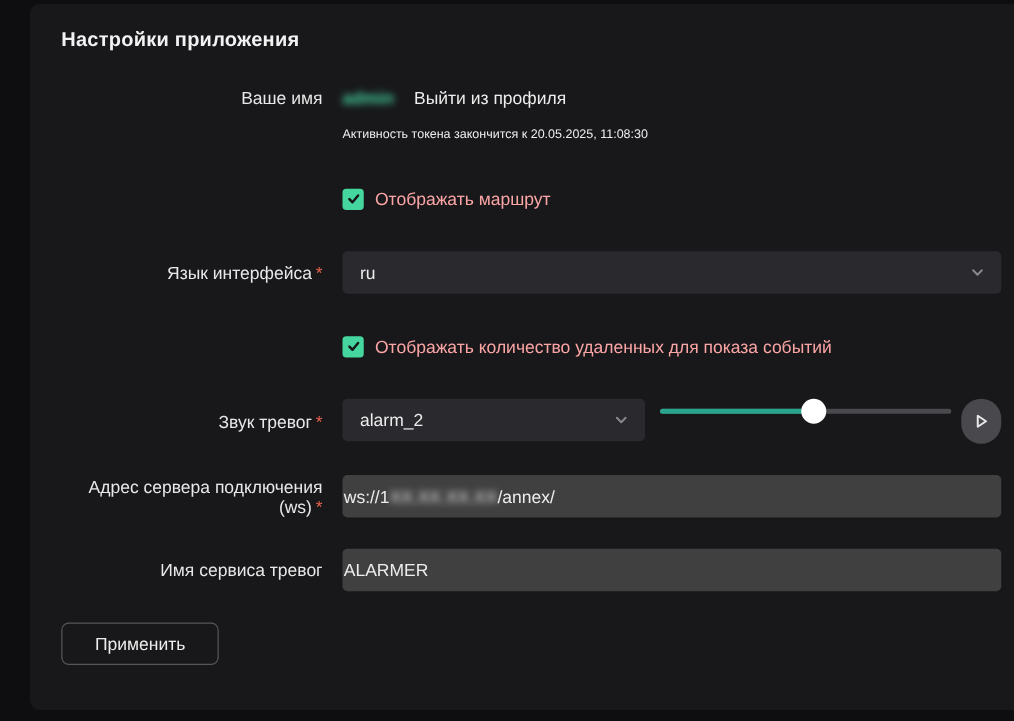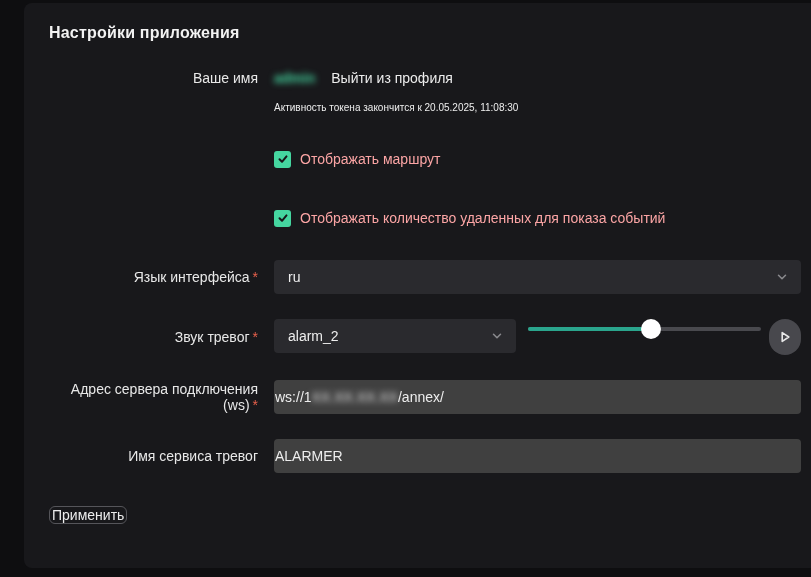--- a/index.html
+++ b/index.html
@@ -137,22 +137,22 @@
     border-radius: 16px;
     background: #48484d;
     display: flex;
     align-items: center;
     justify-content: center;
     cursor: pointer;
     padding: 0;
   }
   .apply-btn {
     margin-top: 0;
-    height: 18px;
-    padding: 0 2px;
+    height: 34px;
+    padding: 0 26px;
     background: transparent;
     border: 1px solid #55555a;
     border-radius: 6px;
     color: #ededed;
     font-size: 14px;
     font-family: "Liberation Sans", sans-serif;
     cursor: pointer;
   }
 </style>
 </head>
@@ -182,46 +182,46 @@
     <div class="control-col">
       <span class="checkbox">
         <svg width="12" height="12" viewBox="0 0 12 12">
           <path d="M2.5 6.3 L5 8.8 L9.5 3.4" stroke="#17171a" stroke-width="2" fill="none" stroke-linecap="round" stroke-linejoin="round"></path>
         </svg>
       </span>
       <span class="cb-label">Отображать маршрут</span>
     </div>
   </div>
 
-  <div class="row cb-row">
-    <div class="label-col"></div>
-    <div class="control-col">
-      <span class="checkbox">
-        <svg width="12" height="12" viewBox="0 0 12 12">
-          <path d="M2.5 6.3 L5 8.8 L9.5 3.4" stroke="#17171a" stroke-width="2" fill="none" stroke-linecap="round" stroke-linejoin="round"></path>
-        </svg>
-      </span>
-      <span class="cb-label">Отображать количество удаленных для показа событий</span>
-    </div>
-  </div>
-
   <div class="row h34">
     <div class="label-col">
       <span>Язык интерфейса</span><span class="required-mark">*</span>
     </div>
     <div class="control-col">
       <div class="select-box select-full">
         <span class="sel-value">ru</span>
         <svg width="14" height="14" viewBox="0 0 14 14">
           <path d="M3.5 5.2 L7 8.8 L10.5 5.2" stroke="#8a8a8e" stroke-width="1.5" fill="none" stroke-linecap="round" stroke-linejoin="round"></path>
         </svg>
       </div>
     </div>
   </div>
 
+  <div class="row cb-row">
+    <div class="label-col"></div>
+    <div class="control-col">
+      <span class="checkbox">
+        <svg width="12" height="12" viewBox="0 0 12 12">
+          <path d="M2.5 6.3 L5 8.8 L9.5 3.4" stroke="#17171a" stroke-width="2" fill="none" stroke-linecap="round" stroke-linejoin="round"></path>
+        </svg>
+      </span>
+      <span class="cb-label">Отображать количество удаленных для показа событий</span>
+    </div>
+  </div>
+
   <div class="row h34">
     <div class="label-col">
       <span>Звук тревог</span><span class="required-mark">*</span>
     </div>
     <div class="control-col">
       <div class="select-box select-alarm">
         <span class="sel-value">alarm_2</span>
         <svg width="14" height="14" viewBox="0 0 14 14">
           <path d="M3.5 5.2 L7 8.8 L10.5 5.2" stroke="#8a8a8e" stroke-width="1.5" fill="none" stroke-linecap="round" stroke-linejoin="round"></path>
         </svg>

